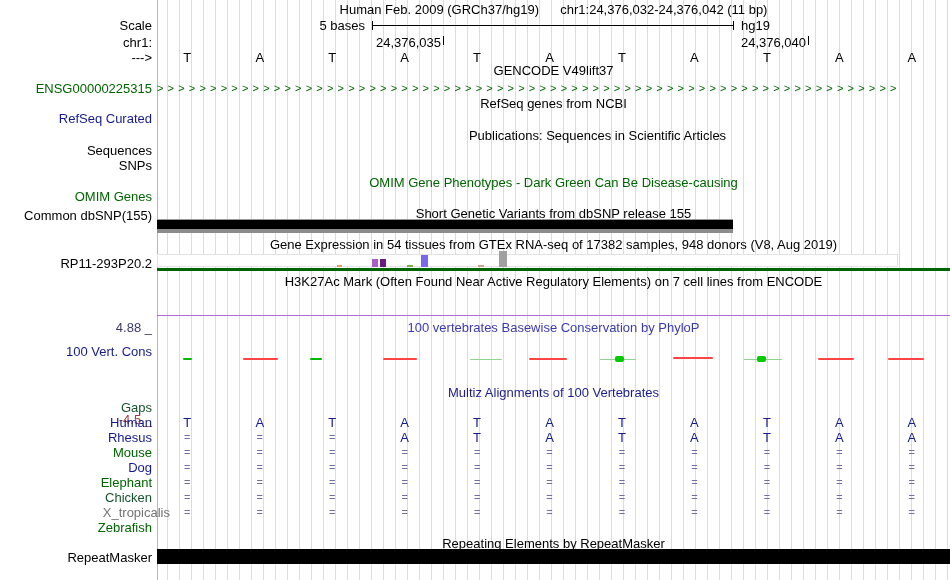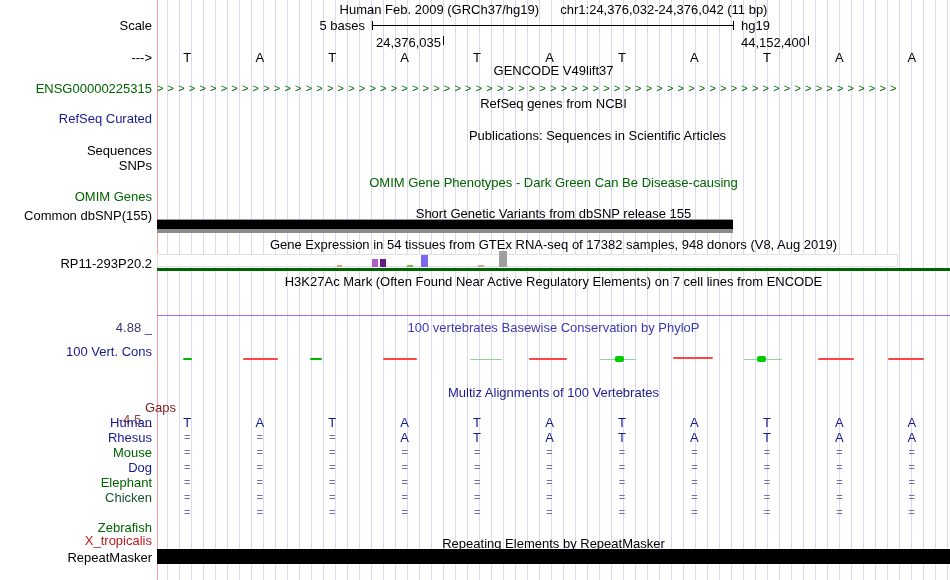--- a/index.html
+++ b/index.html
@@ -10,21 +10,21 @@
   }
   .abs{position:absolute;}
   .lbl{position:absolute;left:0;width:152px;text-align:right;white-space:nowrap;line-height:15px;}
   .title{position:absolute;left:157px;width:793px;text-align:center;white-space:nowrap;line-height:15px;}
   .gline{position:absolute;top:0;width:1px;height:580px;background:#d9d9f2;}
   .baseletter{position:absolute;width:40px;margin-left:-20px;text-align:center;line-height:15px;}
   .tick{position:absolute;width:1px;background:#000;}
   .hline{position:absolute;height:1px;background:#000;}
   .green-label{color:#006400;}
   .navy-label{color:#151b8d;}
-  .orange-label{color:#7f1d1d;padding-left:24px;}
+  .orange-label{color:#14532d;}
 </style>
 </head>
 <body>
 
 <div id="browser">
 
   <div id="gridlayer">
       <div class="gline" style="left: 167px; background: rgb(217, 217, 242);"></div>
       <div class="gline" style="left: 179px; background: rgb(217, 217, 242);"></div>
       <div class="gline" style="left: 191px; background: rgb(217, 217, 242);"></div>
@@ -100,23 +100,24 @@
     <span>chr1:24,376,032-24,376,042 (11 bp)</span>
   </div>
 
   <div class="lbl" style="top:18px;">Scale</div>
   <div class="abs" style="left:0;top:18px;width:365px;text-align:right;line-height:15px;">5 bases</div>
   <div class="hline" style="left:372px;top:25px;width:361px;"></div>
   <div class="tick" style="left:372px;top:21px;height:9px;"></div>
   <div class="tick" style="left:733px;top:21px;height:9px;"></div>
   <div class="abs" style="left:741px;top:18px;line-height:15px;text-align:center;">hg19</div>
 
+  <div class="lbl" style="top:35px;">chr1:</div>
   <div class="abs" style="left:0;top:35px;width:441px;text-align:right;line-height:15px;">24,376,035</div>
   <div class="tick" style="left:443px;top:36px;height:9px;"></div>
-  <div class="abs" style="left:0;top:35px;width:806px;text-align:right;line-height:15px;">44,152,400</div>
+  <div class="abs" style="left:0;top:35px;width:806px;text-align:right;line-height:15px;">24,376,040</div>
   <div class="tick" style="left:808px;top:36px;height:9px;"></div>
 
   <div class="lbl" style="top:50px;">---&gt;</div>
   <div id="ruler-bases">
       <div class="baseletter" style="left: 187.3px; top: 50px;">T</div>
       <div class="baseletter" style="left: 259.75px; top: 50px;">A</div>
       <div class="baseletter" style="left: 332.2px; top: 50px;">T</div>
       <div class="baseletter" style="left: 404.65px; top: 50px;">A</div>
       <div class="baseletter" style="left: 477.1px; top: 50px;">T</div>
       <div class="baseletter" style="left: 549.55px; top: 50px;">A</div>
@@ -251,21 +252,21 @@
       <div class="baseletter" style="left: 259.75px; top: 490px; color: rgb(112, 112, 160); font-size: 11px;">=</div>
       <div class="baseletter" style="left: 332.2px; top: 490px; color: rgb(112, 112, 160); font-size: 11px;">=</div>
       <div class="baseletter" style="left: 404.65px; top: 490px; color: rgb(112, 112, 160); font-size: 11px;">=</div>
       <div class="baseletter" style="left: 477.1px; top: 490px; color: rgb(112, 112, 160); font-size: 11px;">=</div>
       <div class="baseletter" style="left: 549.55px; top: 490px; color: rgb(112, 112, 160); font-size: 11px;">=</div>
       <div class="baseletter" style="left: 622px; top: 490px; color: rgb(112, 112, 160); font-size: 11px;">=</div>
       <div class="baseletter" style="left: 694.45px; top: 490px; color: rgb(112, 112, 160); font-size: 11px;">=</div>
       <div class="baseletter" style="left: 766.9px; top: 490px; color: rgb(112, 112, 160); font-size: 11px;">=</div>
       <div class="baseletter" style="left: 839.35px; top: 490px; color: rgb(112, 112, 160); font-size: 11px;">=</div>
       <div class="baseletter" style="left: 911.8px; top: 490px; color: rgb(112, 112, 160); font-size: 11px;">=</div>
-      <div class="lbl" style="top: 533px; color: #b91c1c;">X_tropicalis</div>
+      <div class="lbl" style="top: 505px; color: #737373; padding-left: 18px;">X_tropicalis</div>
       <div class="baseletter" style="left: 187.3px; top: 505px; color: rgb(112, 112, 160); font-size: 11px;">=</div>
       <div class="baseletter" style="left: 259.75px; top: 505px; color: rgb(112, 112, 160); font-size: 11px;">=</div>
       <div class="baseletter" style="left: 332.2px; top: 505px; color: rgb(112, 112, 160); font-size: 11px;">=</div>
       <div class="baseletter" style="left: 404.65px; top: 505px; color: rgb(112, 112, 160); font-size: 11px;">=</div>
       <div class="baseletter" style="left: 477.1px; top: 505px; color: rgb(112, 112, 160); font-size: 11px;">=</div>
       <div class="baseletter" style="left: 549.55px; top: 505px; color: rgb(112, 112, 160); font-size: 11px;">=</div>
       <div class="baseletter" style="left: 622px; top: 505px; color: rgb(112, 112, 160); font-size: 11px;">=</div>
       <div class="baseletter" style="left: 694.45px; top: 505px; color: rgb(112, 112, 160); font-size: 11px;">=</div>
       <div class="baseletter" style="left: 766.9px; top: 505px; color: rgb(112, 112, 160); font-size: 11px;">=</div>
       <div class="baseletter" style="left: 839.35px; top: 505px; color: rgb(112, 112, 160); font-size: 11px;">=</div>

